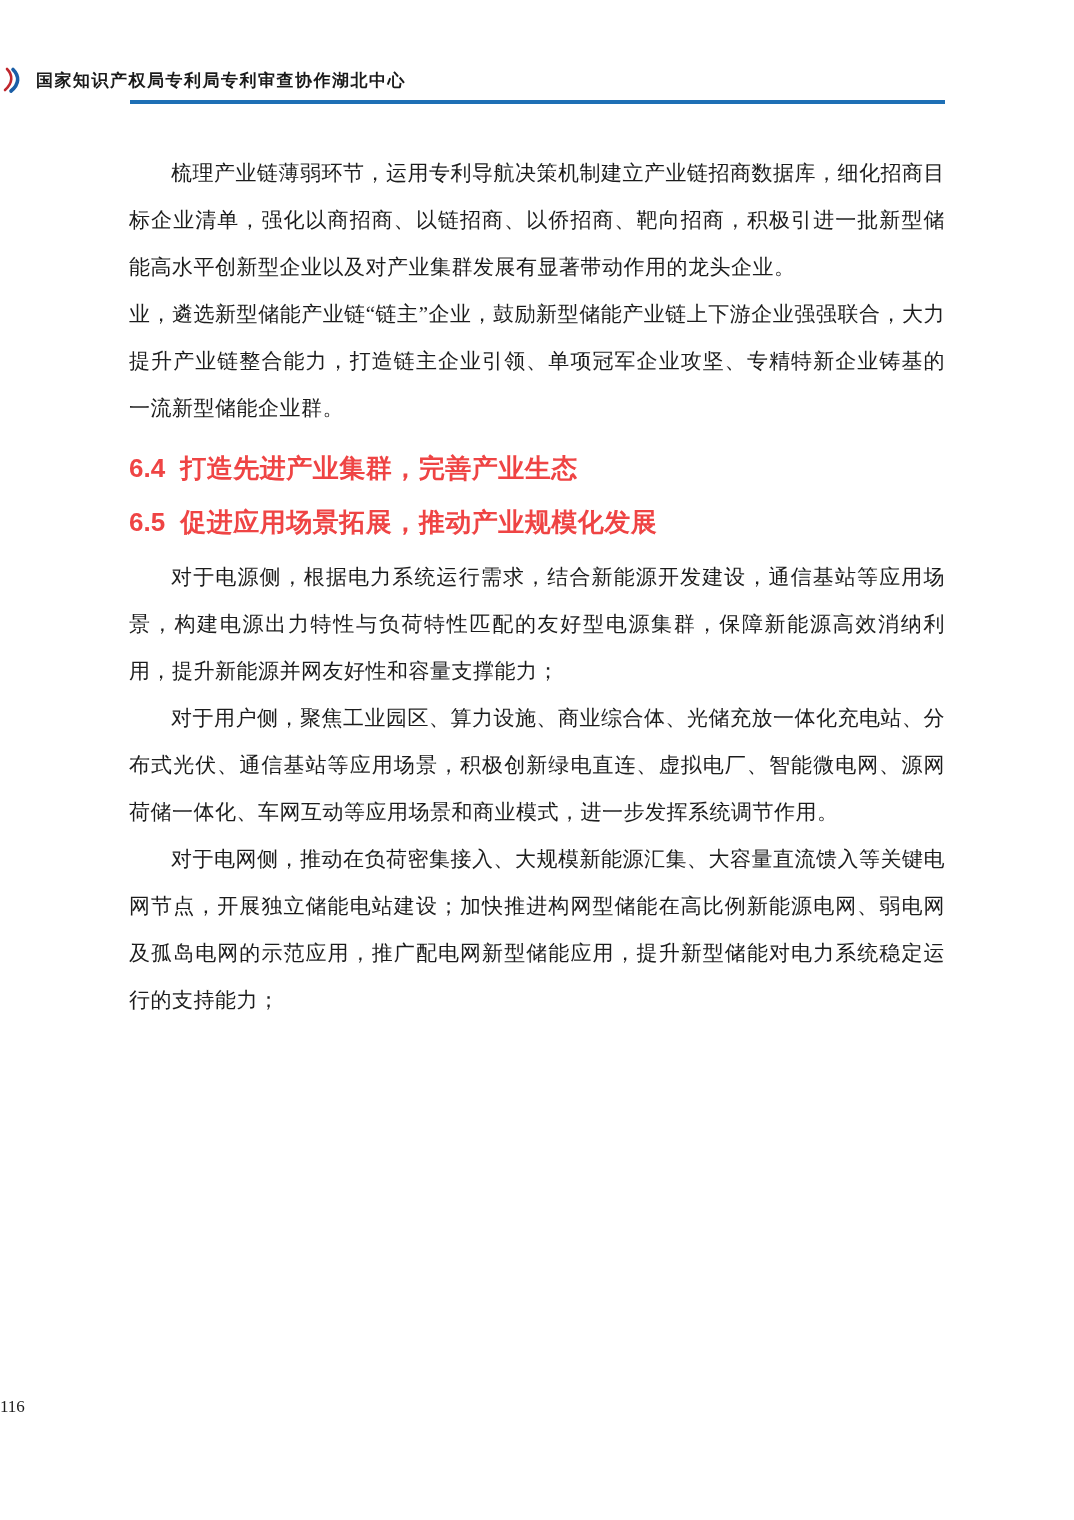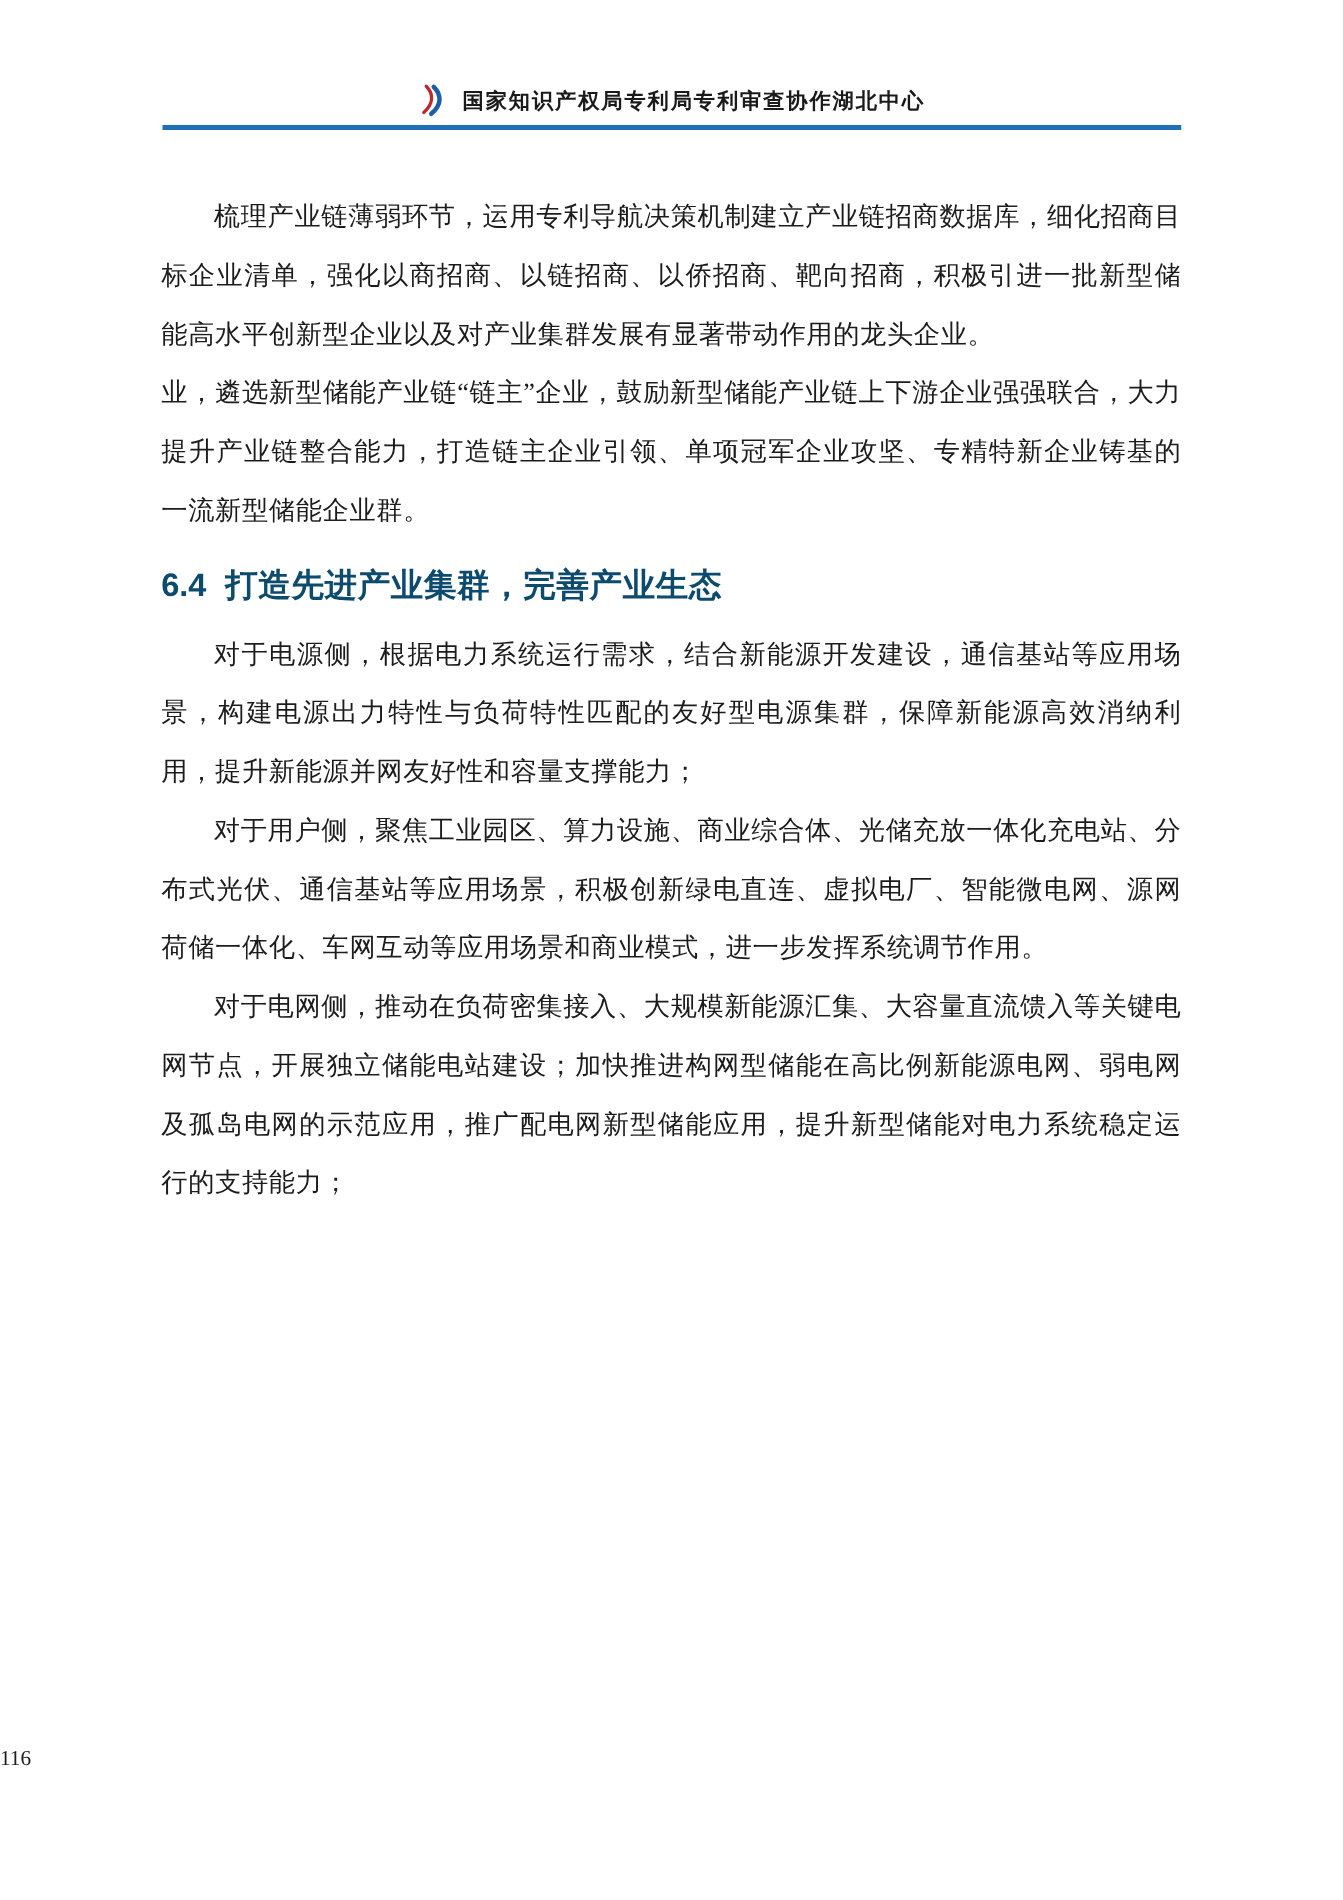--- a/index.html
+++ b/index.html
@@ -12,21 +12,20 @@
     overflow: hidden;
     font-family: "Liberation Serif", "DejaVu Serif", serif;
     color: #1c1c1c;
   }
   .header {
     position: absolute;
     top: 66px;
     left: 0;
     width: 100%;
     display: flex;
-    justify-content: center;
     align-items: center;
     gap: 12px;
   }
   .header-logo { display: inline-flex; align-items: center; }
   .header-title {
     font-family: "Liberation Sans", "DejaVu Sans", sans-serif;
     font-weight: 600;
     font-size: 17px;
     letter-spacing: 1.5px;
     color: #1a1a1a;
@@ -53,21 +52,21 @@
     text-justify: inter-ideograph;
     margin: 0;
     letter-spacing: 0.5px;
   }
   .para.indent { text-indent: 2em; }
   .section-heading {
     font-family: "Liberation Sans", "DejaVu Sans", sans-serif;
     font-weight: 700;
     font-size: 26px;
     line-height: 36px;
-    color: #0c4a6e;
+    color: #ef4444;
     margin: 18px 0 14px 0;
     letter-spacing: 0.5px;
   }
   .section-heading .h-num { margin-right: 15px; letter-spacing: 0; }
   .footer {
     position: absolute;
     bottom: 103px;
     left: 0;
     width: 100%;
     text-align: left;
@@ -95,20 +94,21 @@
   <div class="content">
 
     <p class="para indent">梳理产业链薄弱环节，运用专利导航决策机制建立产业链招商数据库，细化招商目标企业清单，强化以商招商、以链招商、以侨招商、靶向招商，积极引进一批新型储能高水平创新型企业以及对产业集群发展有显著带动作用的龙头企业。</p>
 
     <p class="para">业，遴选新型储能产业链“链主”企业，鼓励新型储能产业链上下游企业强强联合，大力提升产业链整合能力，打造链主企业引领、单项冠军企业攻坚、专精特新企业铸基的一流新型储能企业群。</p>
 
     <h2 class="section-heading"><span class="h-num">6.4</span><span>打造先进产业集群，完善产业生态</span></h2>
 
 
 
+    <h2 class="section-heading"><span class="h-num">6.5</span><span>促进应用场景拓展，推动产业规模化发展</span></h2>
 
     <p class="para indent">对于电源侧，根据电力系统运行需求，结合新能源开发建设，通信基站等应用场景，构建电源出力特性与负荷特性匹配的友好型电源集群，保障新能源高效消纳利用，提升新能源并网友好性和容量支撑能力；</p>
 
     <p class="para indent">对于用户侧，聚焦工业园区、算力设施、商业综合体、光储充放一体化充电站、分布式光伏、通信基站等应用场景，积极创新绿电直连、虚拟电厂、智能微电网、源网荷储一体化、车网互动等应用场景和商业模式，进一步发挥系统调节作用。</p>
 
     <p class="para indent">对于电网侧，推动在负荷密集接入、大规模新能源汇集、大容量直流馈入等关键电网节点，开展独立储能电站建设；加快推进构网型储能在高比例新能源电网、弱电网及孤岛电网的示范应用，推广配电网新型储能应用，提升新型储能对电力系统稳定运行的支持能力；</p>
 
   </div>
 
   <div class="footer">116</div>

